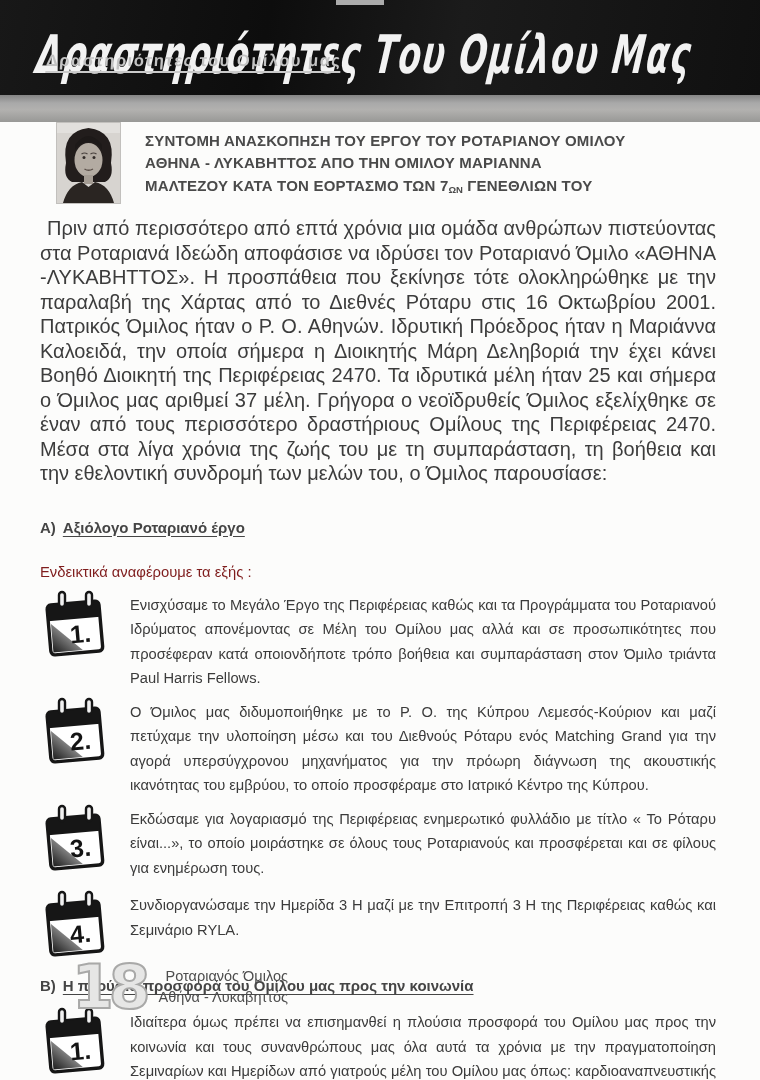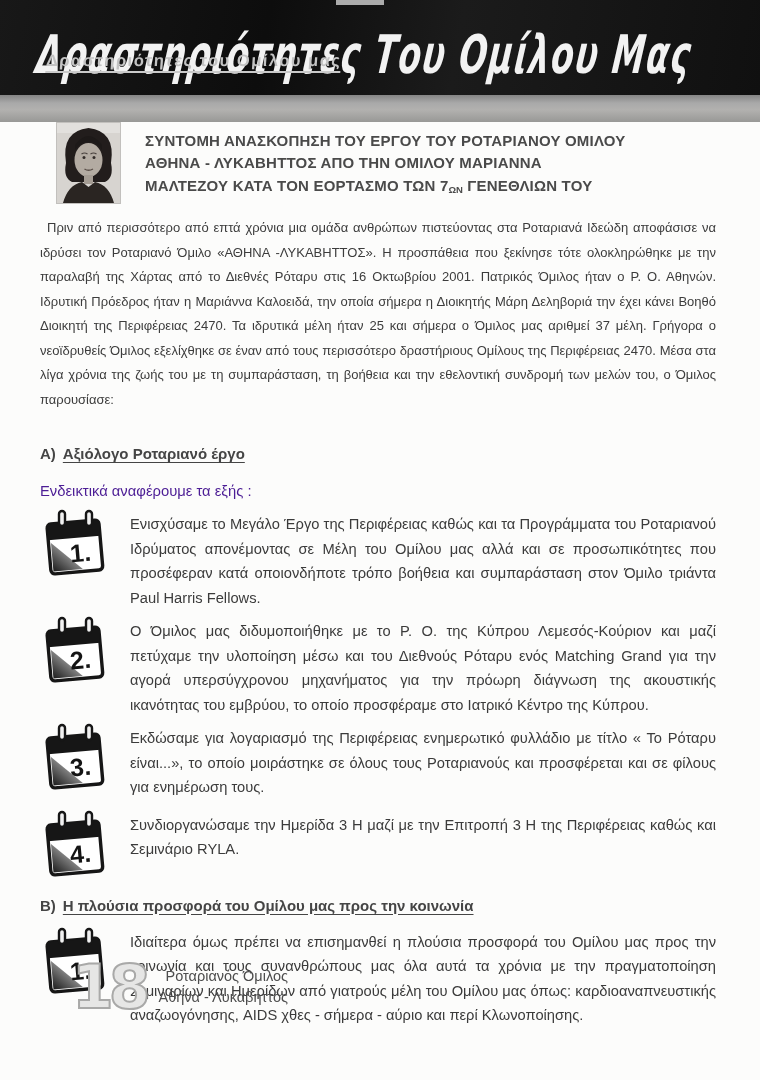--- a/index.html
+++ b/index.html
@@ -24,27 +24,27 @@
 
   
   .content{position:absolute;top:122px;left:0;width:760px;padding:0 44px 0 40px;box-sizing:border-box;}
 
   .intro{display:flex;gap:24px;margin:0 0 0 16px;align-items:center;}
   .photo{width:63px;height:80px;flex:0 0 auto;border:1px solid #c2c0bd;background:#d6d3cf;display:block;}
   .intro-heading{font-size:15px;font-weight:bold;color:#4a4a4a;line-height:22.5px;
                  letter-spacing:.2px;margin-top:5px;}
   .sub-ord{font-size:9.5px;vertical-align:-2px;letter-spacing:0;}
 
-  .lead-paragraph{margin:12px 0 6px 0;text-align:justify;font-size:13px;line-height:24.5px;
+  .lead-paragraph{margin:12px 0 6px 0;text-align:justify;font-size:20px;line-height:24.5px;
                   color:#3c3c3c;text-indent:7px;}
 
   .sec-heading{margin-top:33px;font-size:15px;font-weight:bold;color:#454545;}
   .sec-heading .sec-label{margin-right:7px;}
   .sec-heading .sec-title{text-decoration:underline;text-underline-offset:3px;}
-  .sec-lead{margin-top:21px;font-size:14.8px;color:#4c1d95;}
+  .sec-lead{margin-top:28px;font-size:14.8px;color:#7f1d1d;}
 
   .item{position:relative;padding-left:90px;min-height:52px;text-align:justify;
         font-size:14.7px;line-height:24.5px;color:#3b3b3b;}
   .item-1{margin-top:13px;}
   .item-gap{margin-top:9px;}
   .item-gap-lg{margin-top:13px;}
   .cal-icon{position:absolute;left:2px;top:-4px;width:66px;height:72px;}
   .cal-num{font-family:"Liberation Sans",sans-serif;font-size:25px;font-weight:bold;
            fill:#141414;text-anchor:middle;}
 

